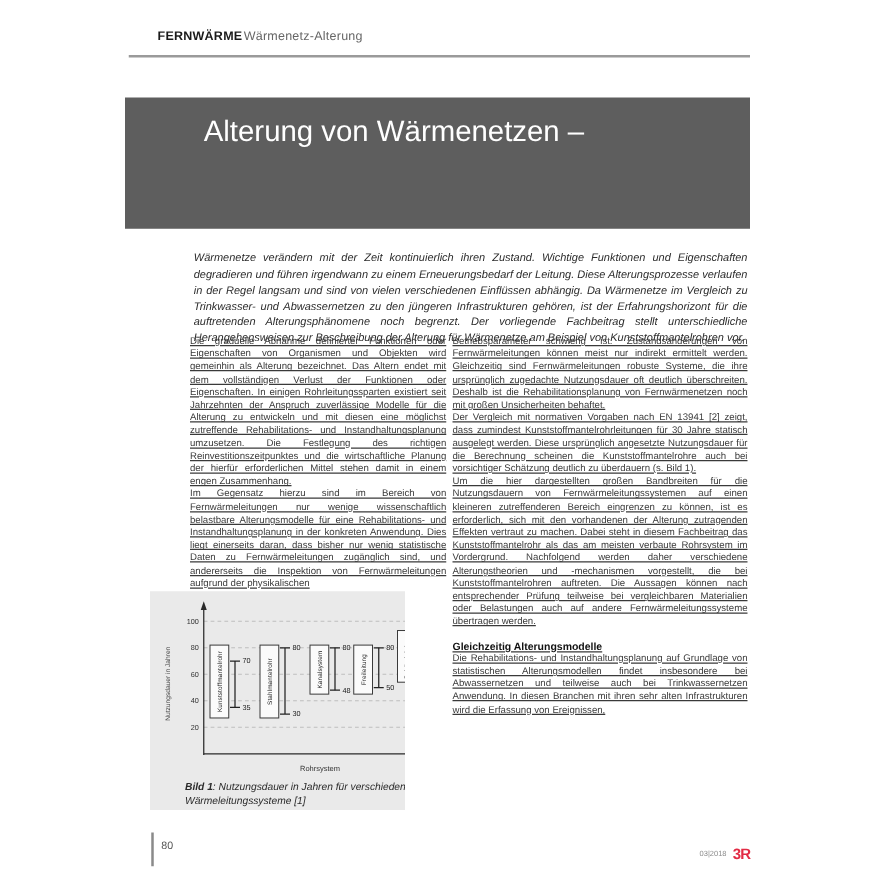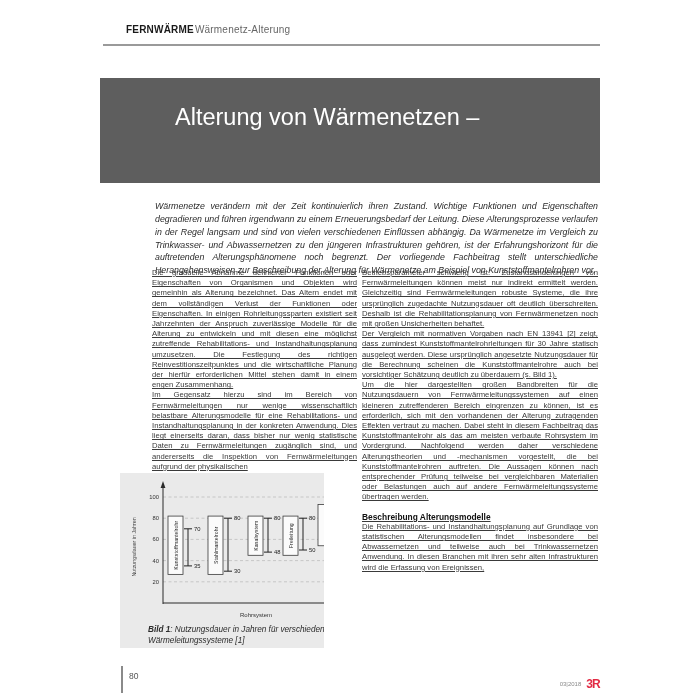--- a/index.html
+++ b/index.html
@@ -8,21 +8,21 @@
 
   
   .kicker-row{position:absolute;top:24px;left:126px;font-size:10px;letter-spacing:.2px;}
   .kicker{font-weight:bold;color:#1a1a1a;margin-top:31px;}
   .section-label{color:#666;margin-left:1px;}
   .header-rule{position:absolute;top:44px;left:103px;width:497px;height:2px;background:#9a9a9a;}
 
   
   .title-block{position:absolute;top:78px;left:100px;width:500px;height:105px;box-sizing:border-box;
                padding:13px 0 0 63px;}
-  .article-title{font-size:23.5px;line-height:28.5px;font-weight:normal;color:#ffffff;margin:12px;}
+  .article-title{font-size:23.5px;line-height:28.5px;font-weight:normal;color:#ffffff;margin:0;}
   .byline{margin-top:11px;font-size:8.5px;color:#e6e6e6;}
 
   
   .abstract{position:absolute;top:191px;left:155px;width:443px;font-size:8.8px;line-height:12.9px;
             font-style:italic;text-align:justify;color:#2b2b2b;}
 
   
   .col{position:absolute;top:268px;text-align:justify;font-size:7.7px;line-height:10.2px;color:#3a3a3a;text-decoration:underline;}
   .col-left{left:152px;width:205px;}
   .col-right{left:362px;width:236px;}
@@ -72,21 +72,21 @@
   <p class="abstract">Wärmenetze verändern mit der Zeit kontinuierlich ihren Zustand. Wichtige Funktionen und Eigenschaften degradieren und führen irgendwann zu einem Erneuerungsbedarf der Leitung. Diese Alterungsprozesse verlaufen in der Regel langsam und sind von vielen verschiedenen Einflüssen abhängig. Da Wärmenetze im Vergleich zu Trinkwasser- und Abwassernetzen zu den jüngeren Infrastrukturen gehören, ist der Erfahrungshorizont für die auftretenden Alterungsphänomene noch begrenzt. Der vorliegende Fachbeitrag stellt unterschiedliche Herangehensweisen zur Beschreibung der Alterung für Wärmenetze am Beispiel von Kunststoffmantelrohren vor.</p>
 
   <div class="col col-left" id="left-column">
       <p>Die graduelle Abnahme definierter Funktionen oder Eigenschaften von Organismen und Objekten wird gemeinhin als Alterung bezeichnet. Das Altern endet mit dem vollständigen Verlust der Funktionen oder Eigenschaften. In einigen Rohrleitungssparten existiert seit Jahrzehnten der Anspruch zuverlässige Modelle für die Alterung zu entwickeln und mit diesen eine möglichst zutreffende Rehabilitations- und Instandhaltungsplanung umzusetzen. Die Festlegung des richtigen Reinvestitionszeitpunktes und die wirtschaftliche Planung der hierfür erforderlichen Mittel stehen damit in einem engen Zusammenhang.</p>
       <p>Im Gegensatz hierzu sind im Bereich von Fernwärmeleitungen nur wenige wissenschaftlich belastbare Alterungsmodelle für eine Rehabilitations- und Instandhaltungsplanung in der konkreten Anwendung. Dies liegt einerseits daran, dass bisher nur wenig statistische Daten zu Fernwärmeleitungen zugänglich sind, und andererseits die Inspektion von Fernwärmeleitungen aufgrund der physikalischen</p>
     </div>
   <div class="col col-right" id="right-column">
       <p>Betriebsparameter schwierig ist. Zustandsänderungen von Fernwärmeleitungen können meist nur indirekt ermittelt werden. Gleichzeitig sind Fernwärmeleitungen robuste Systeme, die ihre ursprünglich zugedachte Nutzungsdauer oft deutlich überschreiten. Deshalb ist die Rehabilitationsplanung von Fernwärmenetzen noch mit großen Unsicherheiten behaftet.</p>
       <p>Der Vergleich mit normativen Vorgaben nach EN 13941 [2] zeigt, dass zumindest Kunststoffmantelrohrleitungen für 30 Jahre statisch ausgelegt werden. Diese ursprünglich angesetzte Nutzungsdauer für die Berechnung scheinen die Kunststoffmantelrohre auch bei vorsichtiger Schätzung deutlich zu überdauern (s. Bild 1).</p>
       <p>Um die hier dargestellten großen Bandbreiten für die Nutzungsdauern von Fernwärmeleitungssystemen auf einen kleineren zutreffenderen Bereich eingrenzen zu können, ist es erforderlich, sich mit den vorhandenen der Alterung zutragenden Effekten vertraut zu machen. Dabei steht in diesem Fachbeitrag das Kunststoffmantelrohr als das am meisten verbaute Rohrsystem im Vordergrund. Nachfolgend werden daher verschiedene Alterungstheorien und -mechanismen vorgestellt, die bei Kunststoffmantelrohren auftreten. Die Aussagen können nach entsprechender Prüfung teilweise bei vergleichbaren Materialien oder Belastungen auch auf andere Fernwärmeleitungssysteme übertragen werden.</p>
-      <h3>Beschreibung Alterungsmodelle</h3>
+      <h3>Gleichzeitig Alterungsmodelle</h3>
       <p>Die Rehabilitations- und Instandhaltungsplanung auf Grundlage von statistischen Alterungsmodellen findet insbesondere bei Abwassernetzen und teilweise auch bei Trinkwassernetzen Anwendung. In diesen Branchen mit ihren sehr alten Infrastrukturen wird die Erfassung von Ereignissen,</p>
     </div>
 
   <div class="figure-panel">
     <svg id="figure-svg" width="240" height="146" viewBox="0 0 240 146">
         <line x1="43" y1="104.8" x2="230" y2="104.8" class="grid"></line>
         <text x="39" y="106.8" class="tick" text-anchor="end">20</text>
         <line x1="43" y1="83.6" x2="230" y2="83.6" class="grid"></line>
         <text x="39" y="85.6" class="tick" text-anchor="end">40</text>
         <line x1="43" y1="62.4" x2="230" y2="62.4" class="grid"></line>

